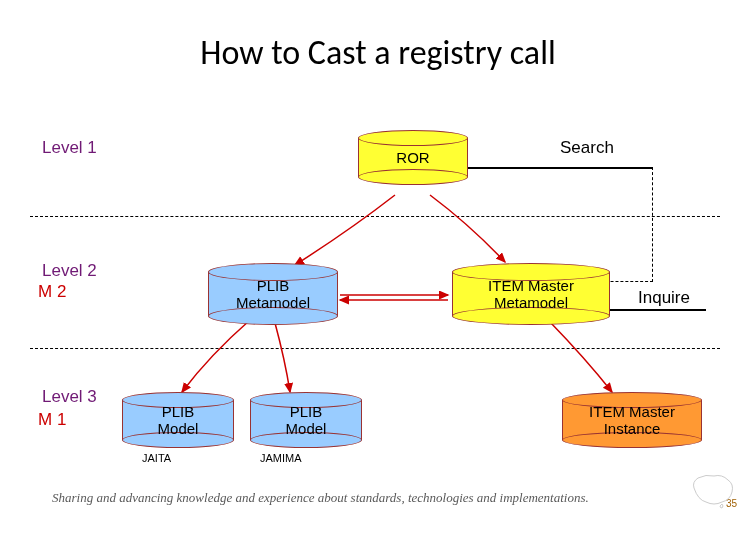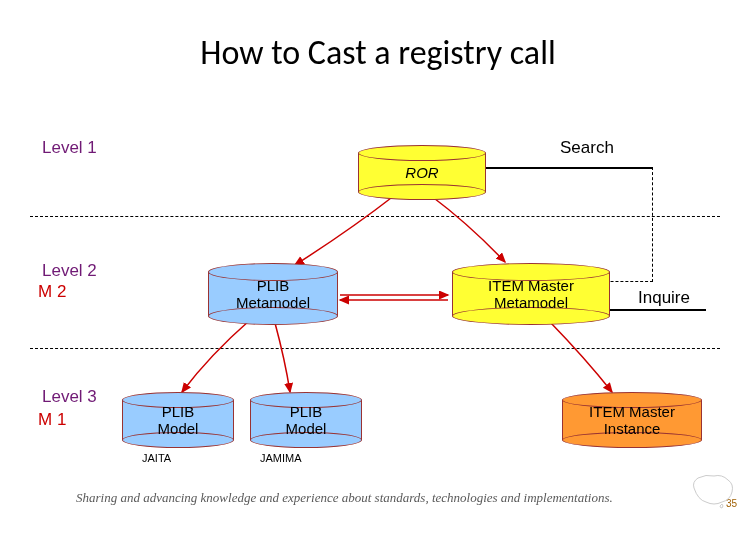--- a/index.html
+++ b/index.html
@@ -142,21 +142,21 @@
   <path d="M 340 295 L 448 295" stroke="#cc0000" stroke-width="1.5" fill="none" marker-end="url(#ah)"></path>
   <path d="M 448 300 L 340 300" stroke="#cc0000" stroke-width="1.5" fill="none" marker-end="url(#ah)"></path>
 
   <path d="M 250 320 Q 210 355 182 392" stroke="#cc0000" stroke-width="1.5" fill="none" marker-end="url(#ah)"></path>
 
   <path d="M 275 323 Q 285 360 290 392" stroke="#cc0000" stroke-width="1.5" fill="none" marker-end="url(#ah)"></path>
 
   <path d="M 550 322 Q 585 358 612 392" stroke="#cc0000" stroke-width="1.5" fill="none" marker-end="url(#ah)"></path>
 </svg>
 
-<div class="cylinder yellow" style="left:358px; top:145px; width:128px; height:55px;font-style:italic;">
+<div class="cylinder yellow" style="left:358px; top:130px; width:110px; height:55px;">
   <div class="body" style="top:8px; height:39px;"></div>
   <div class="cap-bot" style="bottom:0; height:16px;"></div>
   <div class="cap-top" style="top:0; height:16px; z-index:2;"></div>
   <div class="label">ROR</div>
 </div>
 
 <div class="cylinder blue" style="left:208px; top:263px; width:130px; height:62px;">
   <div class="body" style="top:9px; height:44px;"></div>
   <div class="cap-bot" style="bottom:0; height:18px;"></div>
   <div class="cap-top" style="top:0; height:18px; z-index:2;"></div>
@@ -192,18 +192,18 @@
   <div class="body" style="top:8px; height:40px;"></div>
   <div class="cap-bot" style="bottom:0; height:16px;"></div>
   <div class="cap-top" style="top:0; height:16px; z-index:2;"></div>
   <div class="label" style="white-space:pre-line;">ITEM Master
 Instance</div>
 </div>
 
 <div class="small-label" style="left:142px; top:452px;">JAITA</div>
 <div class="small-label" style="left:260px; top:452px;">JAMIMA</div>
 
-<div class="footer" style="left:52px; top:490px;margin-left:24px;">Sharing and advancing knowledge and experience about standards, technologies and implementations.</div>
+<div class="footer" style="left:52px; top:490px;">Sharing and advancing knowledge and experience about standards, technologies and implementations.</div>
 <div class="pagenum" style="left:726px; top:498px;">35</div>
 
 <svg class="map-icon" style="left:688px; top:470px;" width="50" height="40" viewBox="0 0 50 40">
   <path d="M6 18 Q4 12 10 8 Q18 4 26 6 Q34 4 40 10 Q46 14 44 22 Q42 30 34 32 Q26 36 18 32 Q10 30 6 18 Z M34 34 Q36 36 34 38 Q32 38 32 36 Z" fill="none" stroke="#ccc" stroke-width="1"></path>
 </svg>
 
 </body></html>

